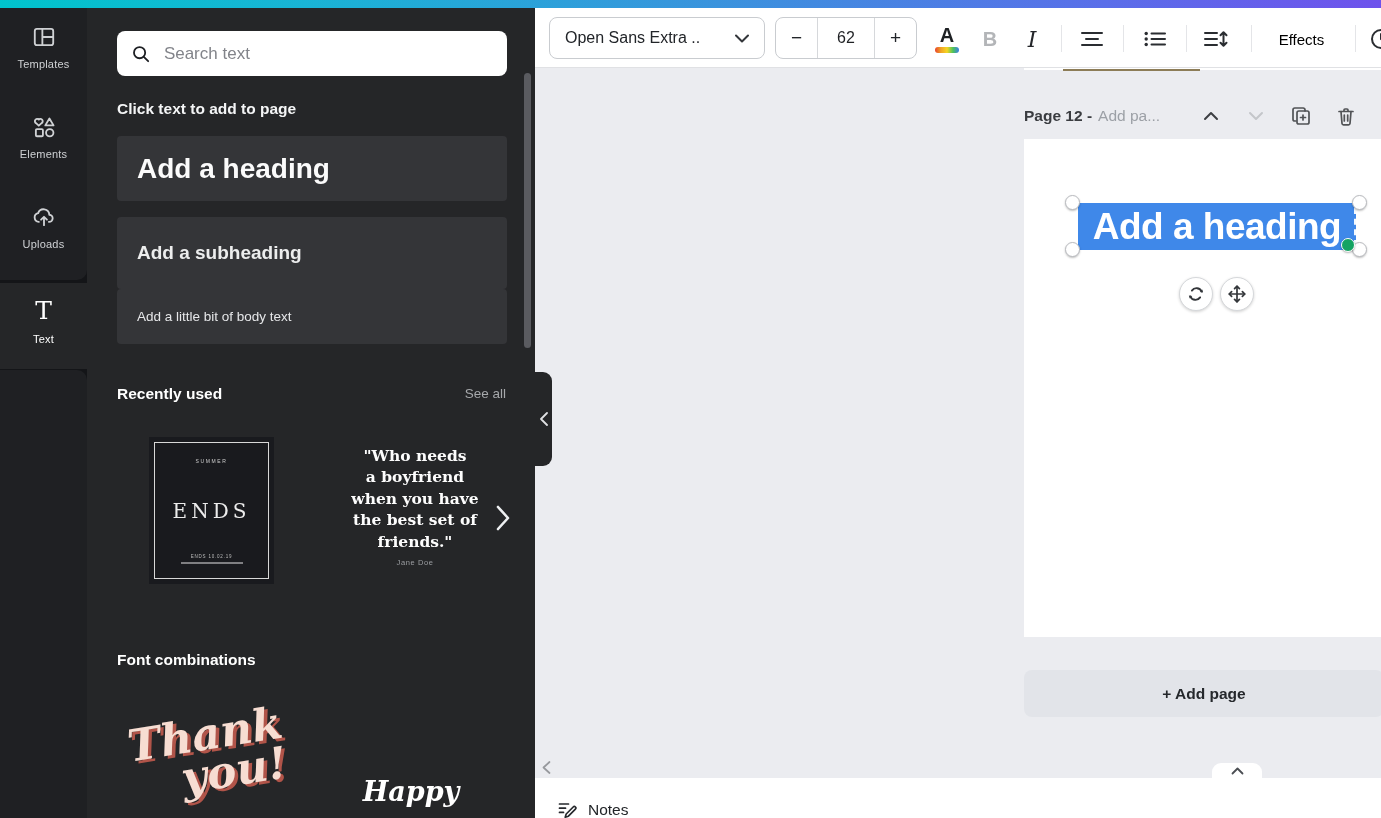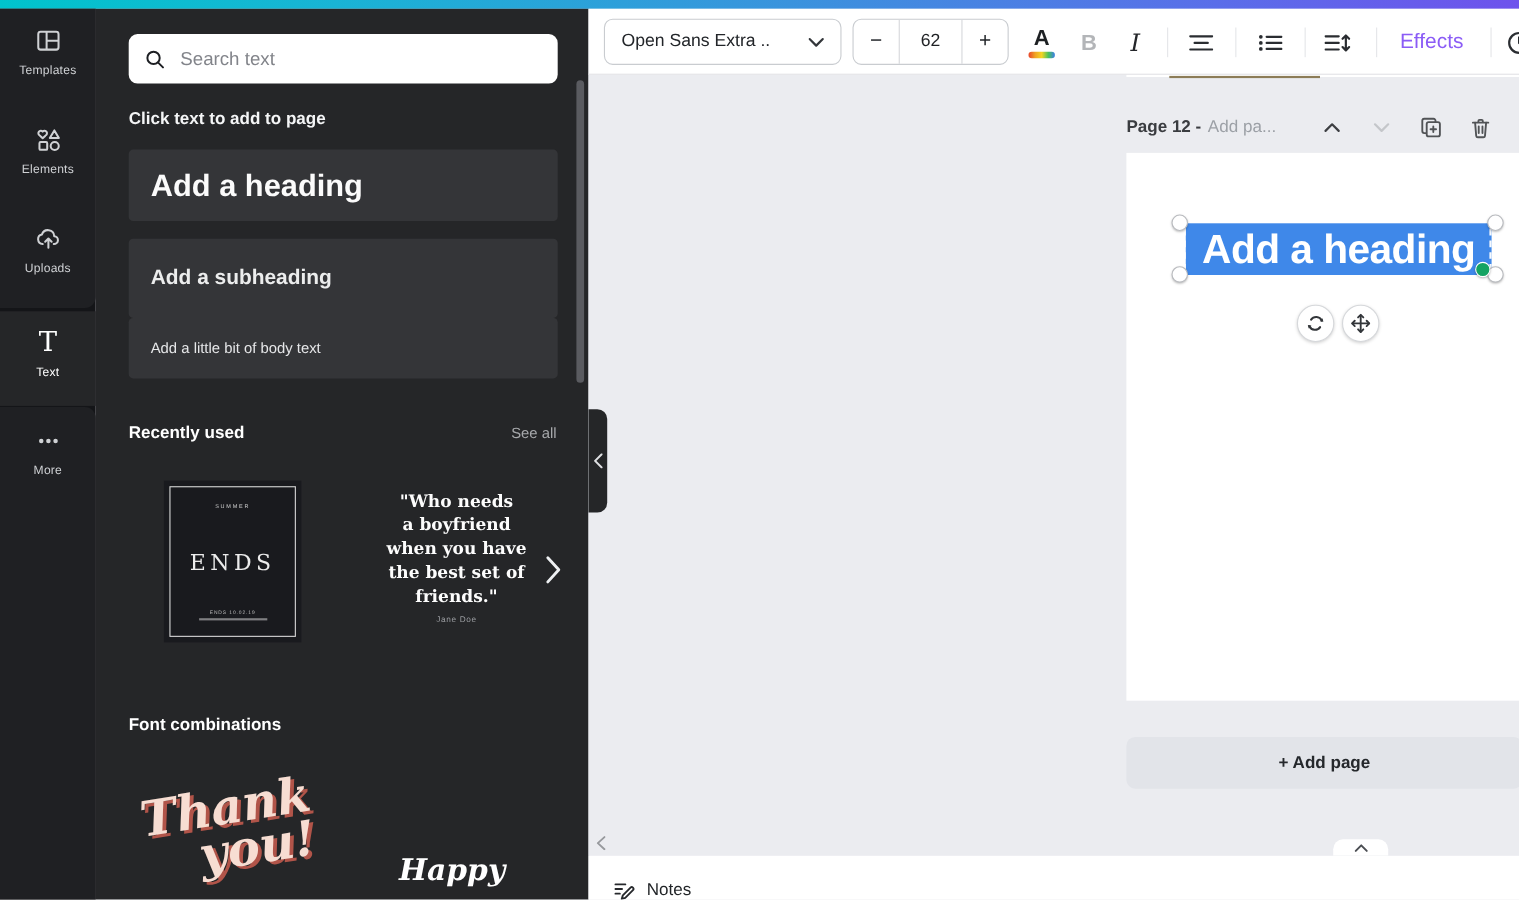--- a/index.html
+++ b/index.html
@@ -70,21 +70,21 @@
           justify-content:center;font-size:16px;color:#1f2124;}
   .tbi{position:absolute;top:13px;width:36px;height:36px;display:flex;flex-direction:column;align-items:center;
           justify-content:center;cursor:pointer;}
   .tb-sep{position:absolute;top:17px;width:1px;height:27px;background:#e4e5e8;}
   .colorA{font-size:20px;font-weight:800;color:#1d2023;line-height:19px;}
   .colorbar{width:24px;height:6px;border-radius:3px;margin-top:2px;
           background:linear-gradient(90deg,#e8452c,#f0a325,#f5d523,#4cc35a,#3a7de8);}
   .boldB{font-size:20px;font-weight:800;color:#b3b5b8;}
   .italI{font-family:"DejaVu Serif",serif;font-style:italic;font-size:22px;color:#24262a;}
   .effects{position:absolute;left:730px;top:13px;width:73px;height:36px;display:flex;align-items:center;
-          justify-content:center;font-size:19px;color:#8b5cf6;font-weight:500;cursor:pointer;}
+          justify-content:center;font-size:15px;color:#000000;font-weight:500;cursor:pointer;}
   
   .canvas{position:absolute;left:535px;top:68px;width:846px;height:710px;background:#ebecf0;overflow:hidden;}
   .prev-sliver{position:absolute;left:489px;top:0;width:360px;height:2px;background:#fff;}
   .prev-line{position:absolute;left:528px;top:1px;width:137px;height:2px;background:#8c7c57;}
   .page-bar{position:absolute;left:489px;top:36px;height:24px;display:flex;align-items:center;font-size:15.5px;}
   .pb-label{color:#3a3c40;font-weight:700;}
   .pb-placeholder{color:#9ca0a6;margin-left:6px;cursor:text;}
   .pb-icon{position:absolute;top:36px;width:24px;height:24px;display:flex;align-items:center;justify-content:center;cursor:pointer;}
   .page{position:absolute;left:489px;top:71px;width:360px;height:498px;background:#fff;}
   .sel-text{position:absolute;left:543px;top:135px;width:278px;height:47px;background:#3f88e9;color:#fff;
@@ -148,30 +148,20 @@
         </g>
       </svg>
       <span class="rlb">Uploads</span>
     </div>
 
     <div class="rail-item active" style="top:275px;">
       <span class="t-glyph">T</span>
       <span class="rlb">Text</span>
     </div>
 
-    <div class="rail-item" style="top:364px;">
-      <svg class="ric" viewBox="0 0 24 24">
-        <g fill="#cfd1d4">
-          <circle cx="6" cy="12" r="1.9"></circle>
-            <circle cx="12" cy="12" r="1.9"></circle>
-            <circle cx="18" cy="12" r="1.9"></circle>
-        </g>
-      </svg>
-      <span class="rlb">More</span>
-    </div>
   </div>
 
   <div class="panel">
 
     <div class="search">
       <svg width="22" height="22" viewBox="0 0 22 22">
         <g fill="none" stroke="#1d1f23" stroke-width="2" stroke-linecap="round">
           <circle cx="9.5" cy="9.5" r="6.2"></circle>
             <path d="M14.2 14.2 19 19"></path>
         </g>

